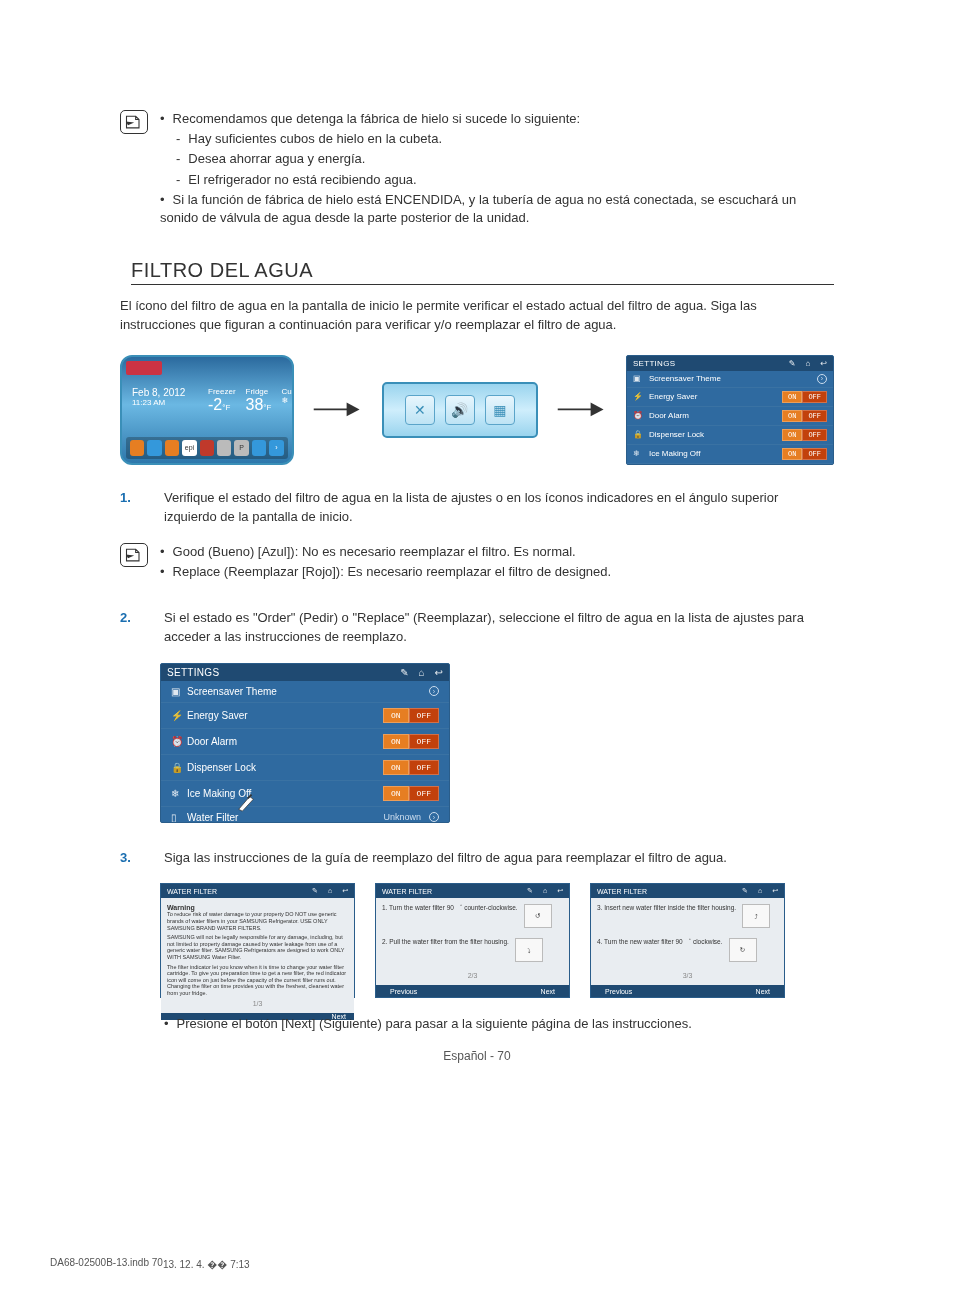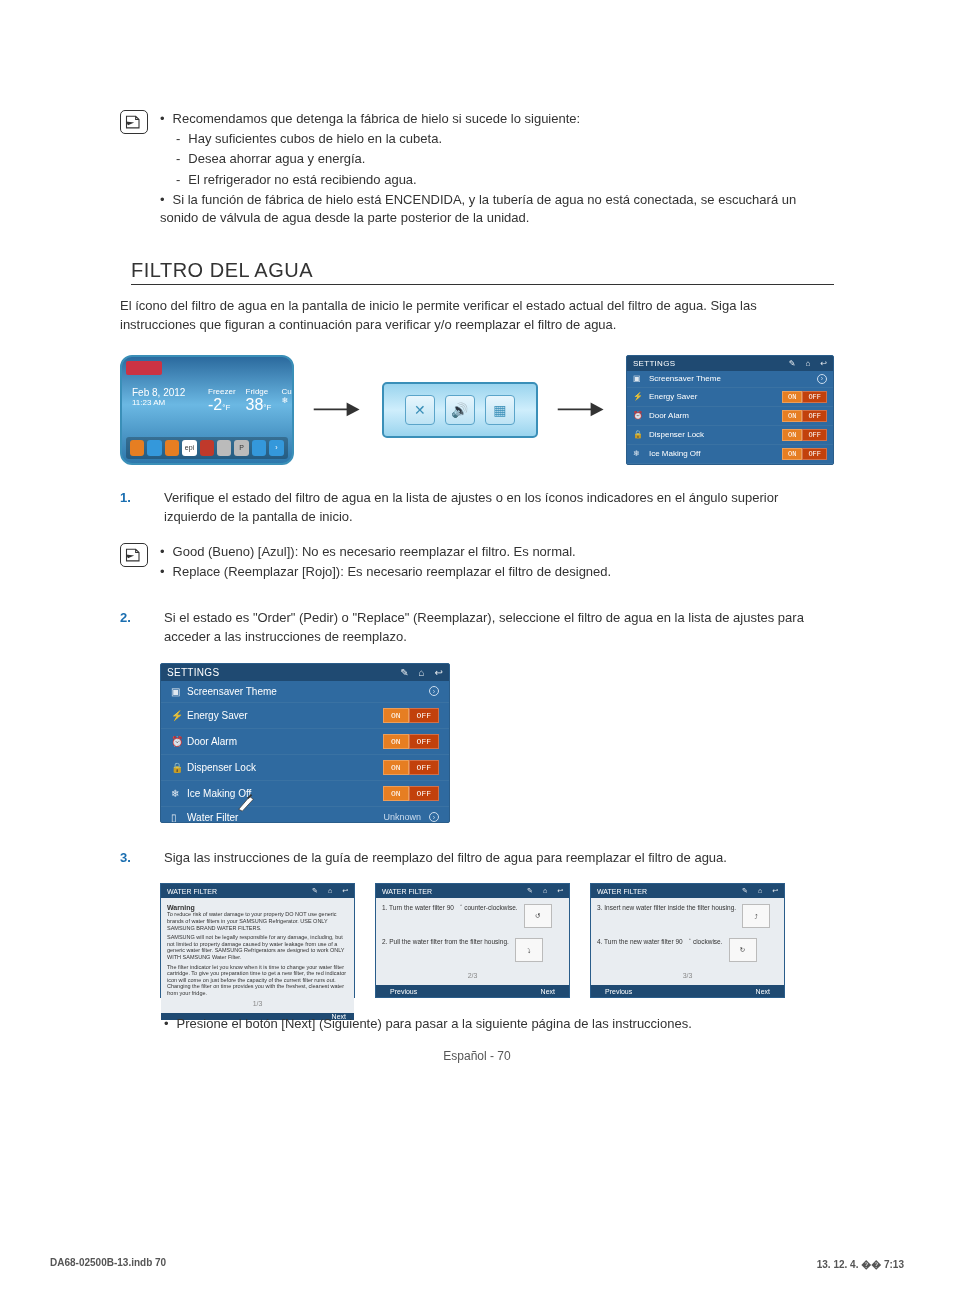--- a/index.html
+++ b/index.html
@@ -115,21 +115,21 @@
     .wf-pg { text-align:center; font-size:7px; margin-top:auto; color:#888; }
     .wf-footer { background:#1f4a72; height:14px; display:flex; justify-content:flex-end;
       align-items:center; padding: 0 8px; gap: 30px;}
     .wf-footer.between { justify-content: space-between; padding: 0 14px; }
     .wf-step { display:flex; gap: 6px; margin-bottom: 10px; font-size:6.5px; color:#333; }
     .wf-step .thumb { width: 28px; height: 24px; border:1px solid #bbb; background:#f8f8f8;
       flex-shrink:0; display:flex; align-items:center; justify-content:center; }
 
     .page-footer { text-align:center; margin-top: 18px; font-size: 12px; color:#555; }
     .doc-footer { position:absolute; bottom: 30px; left: 50px; right: 50px;
-      display:flex; justify-content:space-between; font-size:10px; color:#555;font-weight:bold; }
+      display:flex; font-size:10px; color:#555; }
   </style>
 </head>
 <body>
 
 <div class="page">
 
   <div class="note-block">
     <div class="note-icon">
       <svg viewBox="0 0 24 20">
           <path d="M3 3 L14 3 L18 7 L18 17 L3 17 Z M14 3 L14 7 L18 7" fill="none" stroke="#333" stroke-width="1.3"></path>

